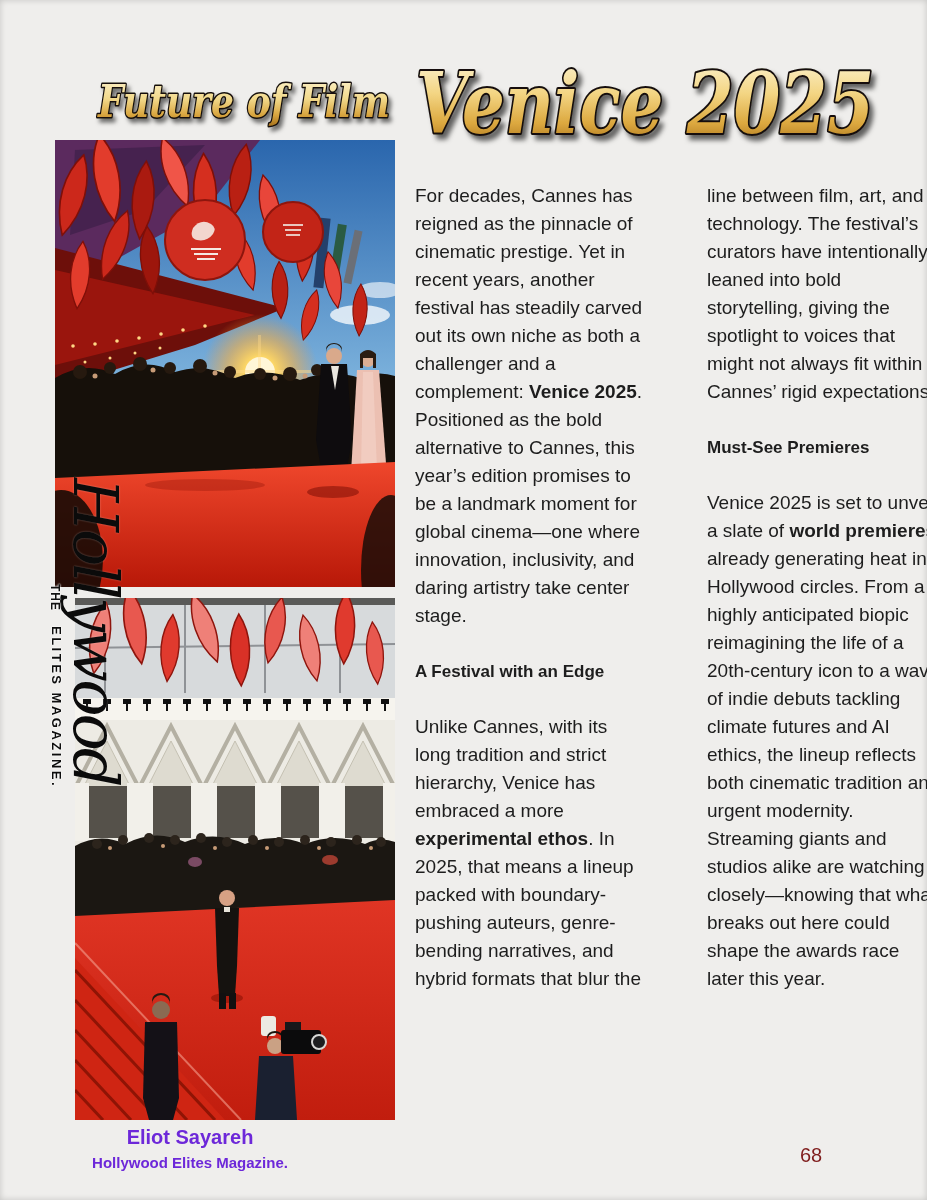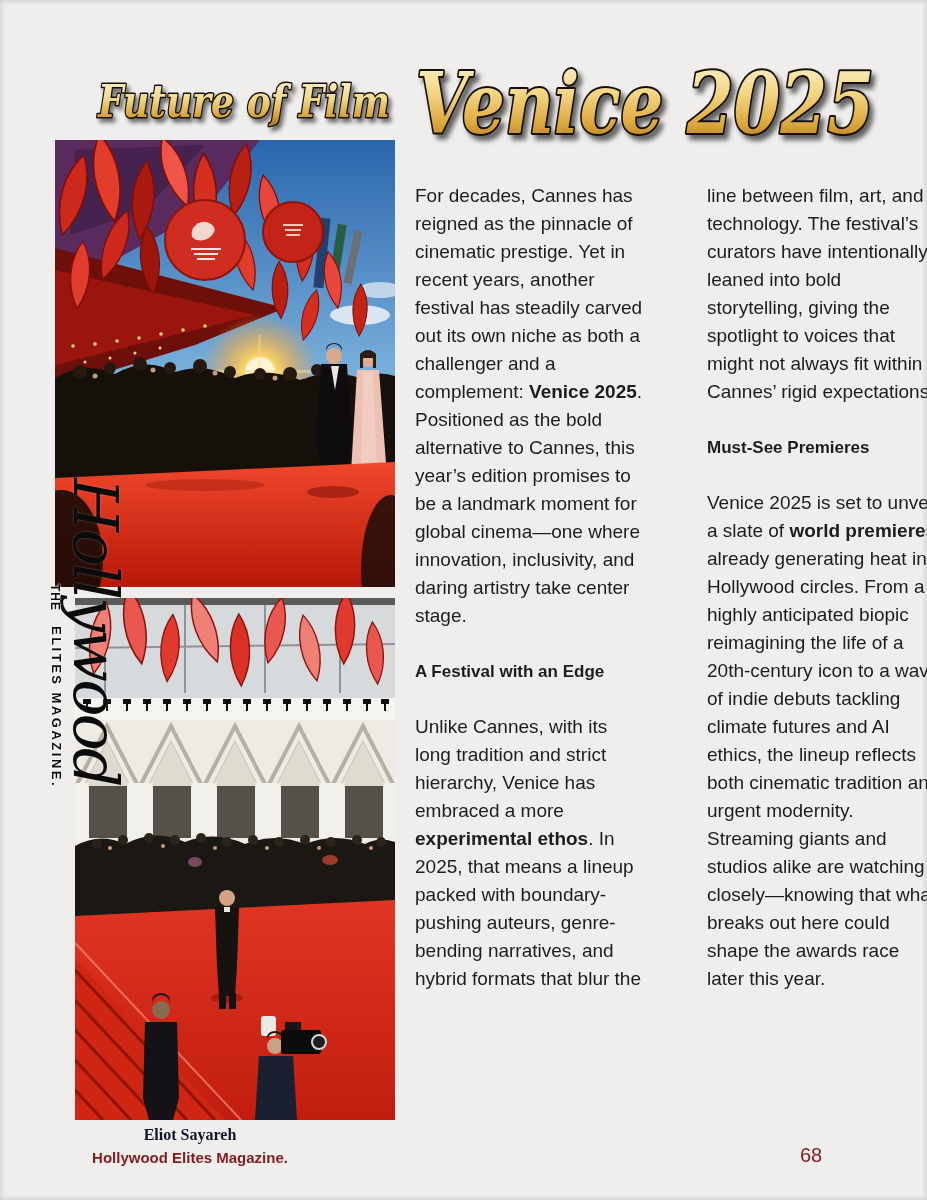--- a/index.html
+++ b/index.html
@@ -50,22 +50,22 @@
   }
   
   .col{position:absolute;top:182px;width:233px;font-size:19px;line-height:28px;}
   #col-1{left:415px;}
   #col-2{left:663px;margin-left:44px;}
   .para{margin:0 0 28px 0;}
   .subhead{margin:28px 0;font-size:17px;line-height:27px;font-weight:bold;}
   .b{font-weight:bold;}
   
   .caption{position:absolute;left:70px;top:1126px;width:240px;text-align:center;}
-  .caption .author{font-size:16px;font-weight:bold;color:#0f172a;font-family:Liberation Serif, serif;}
-  .caption .mag{font-size:15px;font-weight:bold;margin-top:5px;color:#7f1d1d;}
+  .caption .author{font-size:20px;font-weight:bold;color:#6d28d9;}
+  .caption .mag{font-size:15px;font-weight:bold;margin-top:5px;color:#6d28d9;}
   .pagenum{position:absolute;left:800px;top:1144px;font-size:20px;color:#7f1d1d;}
 </style>
 </head>
 <body>
 
 <div class="page-edge"></div>
 
 <svg class="kicker-svg" width="330" height="80" viewBox="0 0 330 80" xmlns="http://www.w3.org/2000/svg">
   <defs>
     <linearGradient id="gold1" x1="0" y1="0" x2="0" y2="1">

